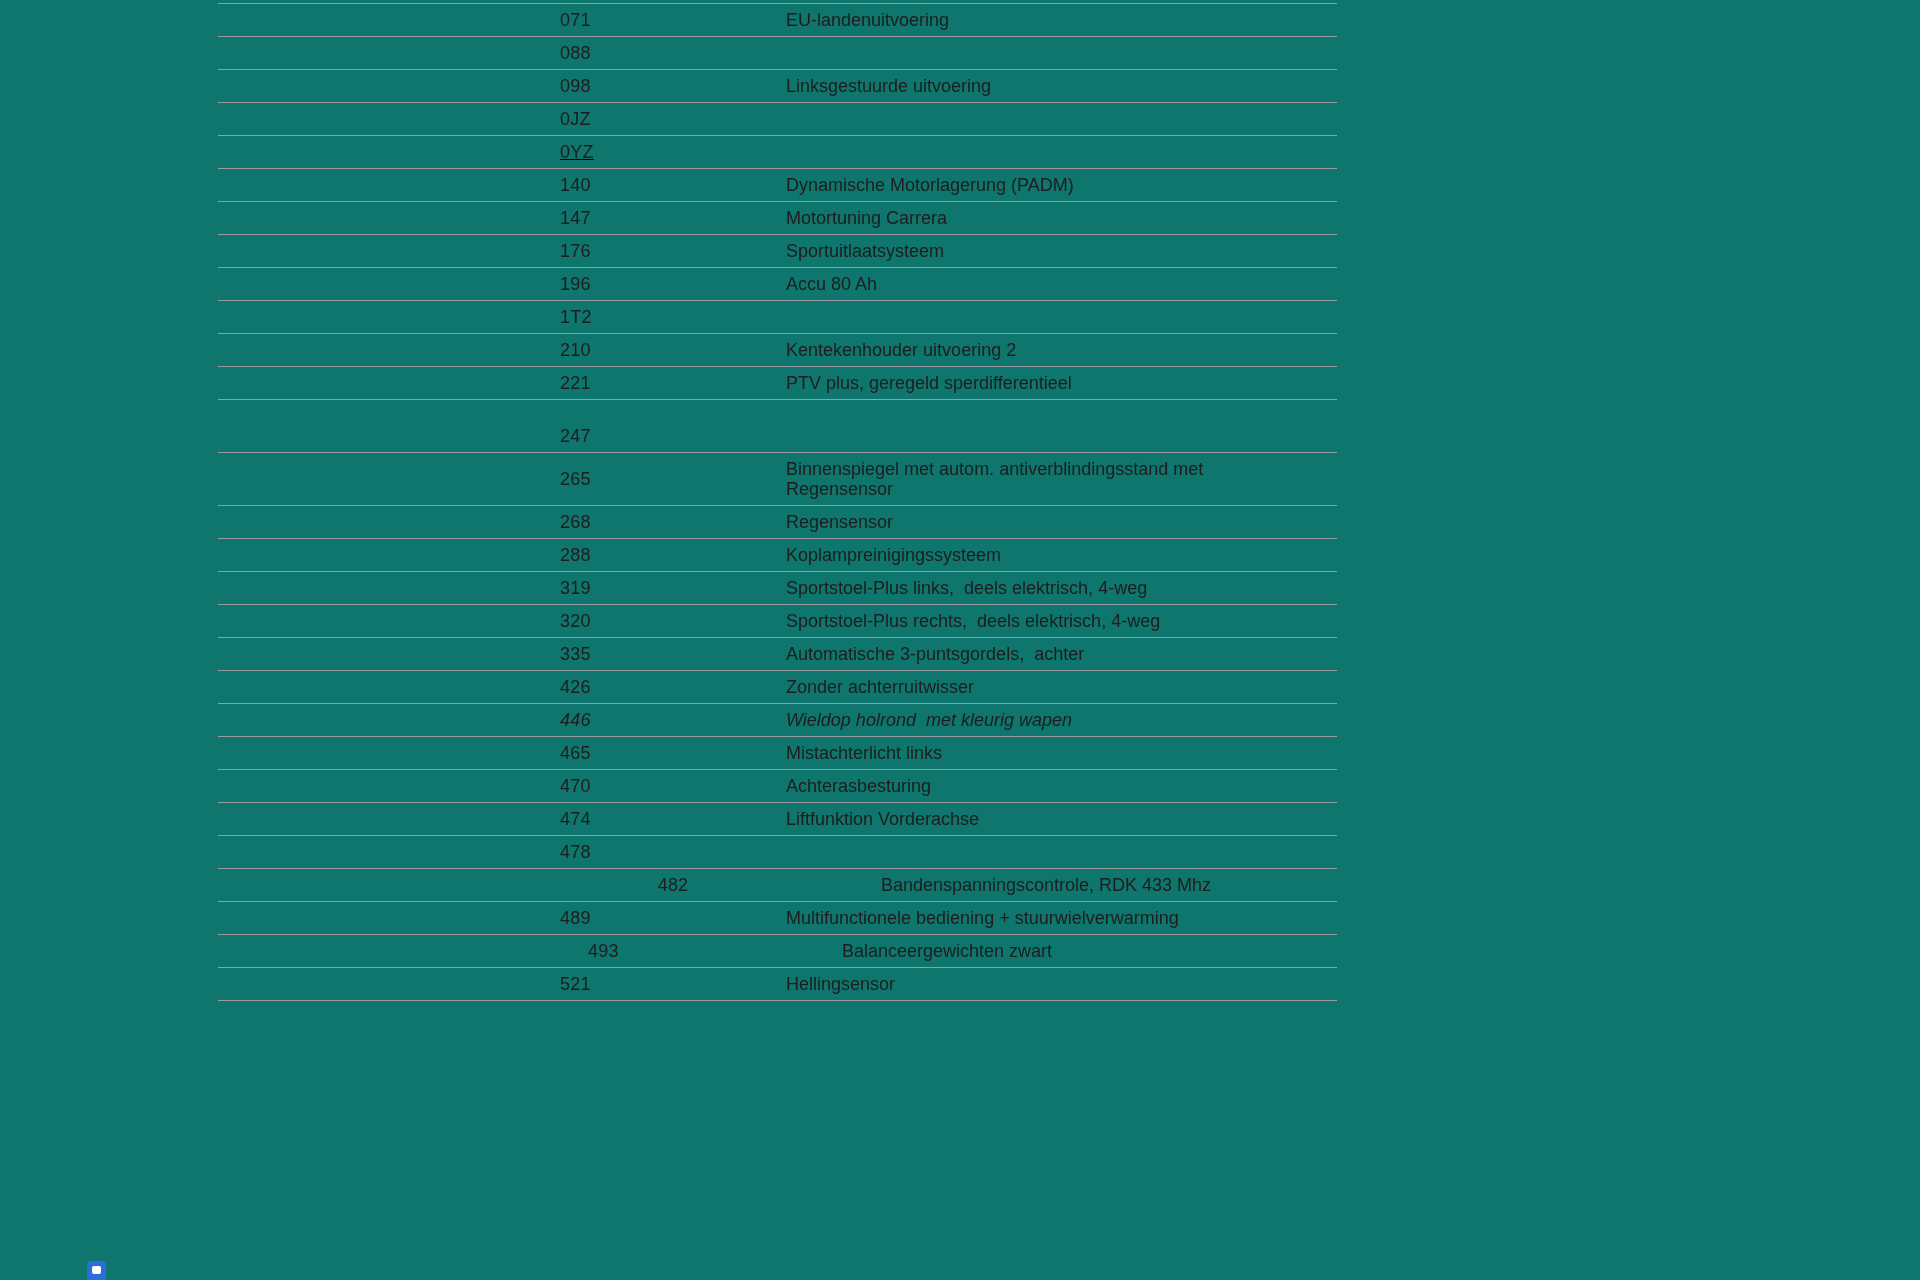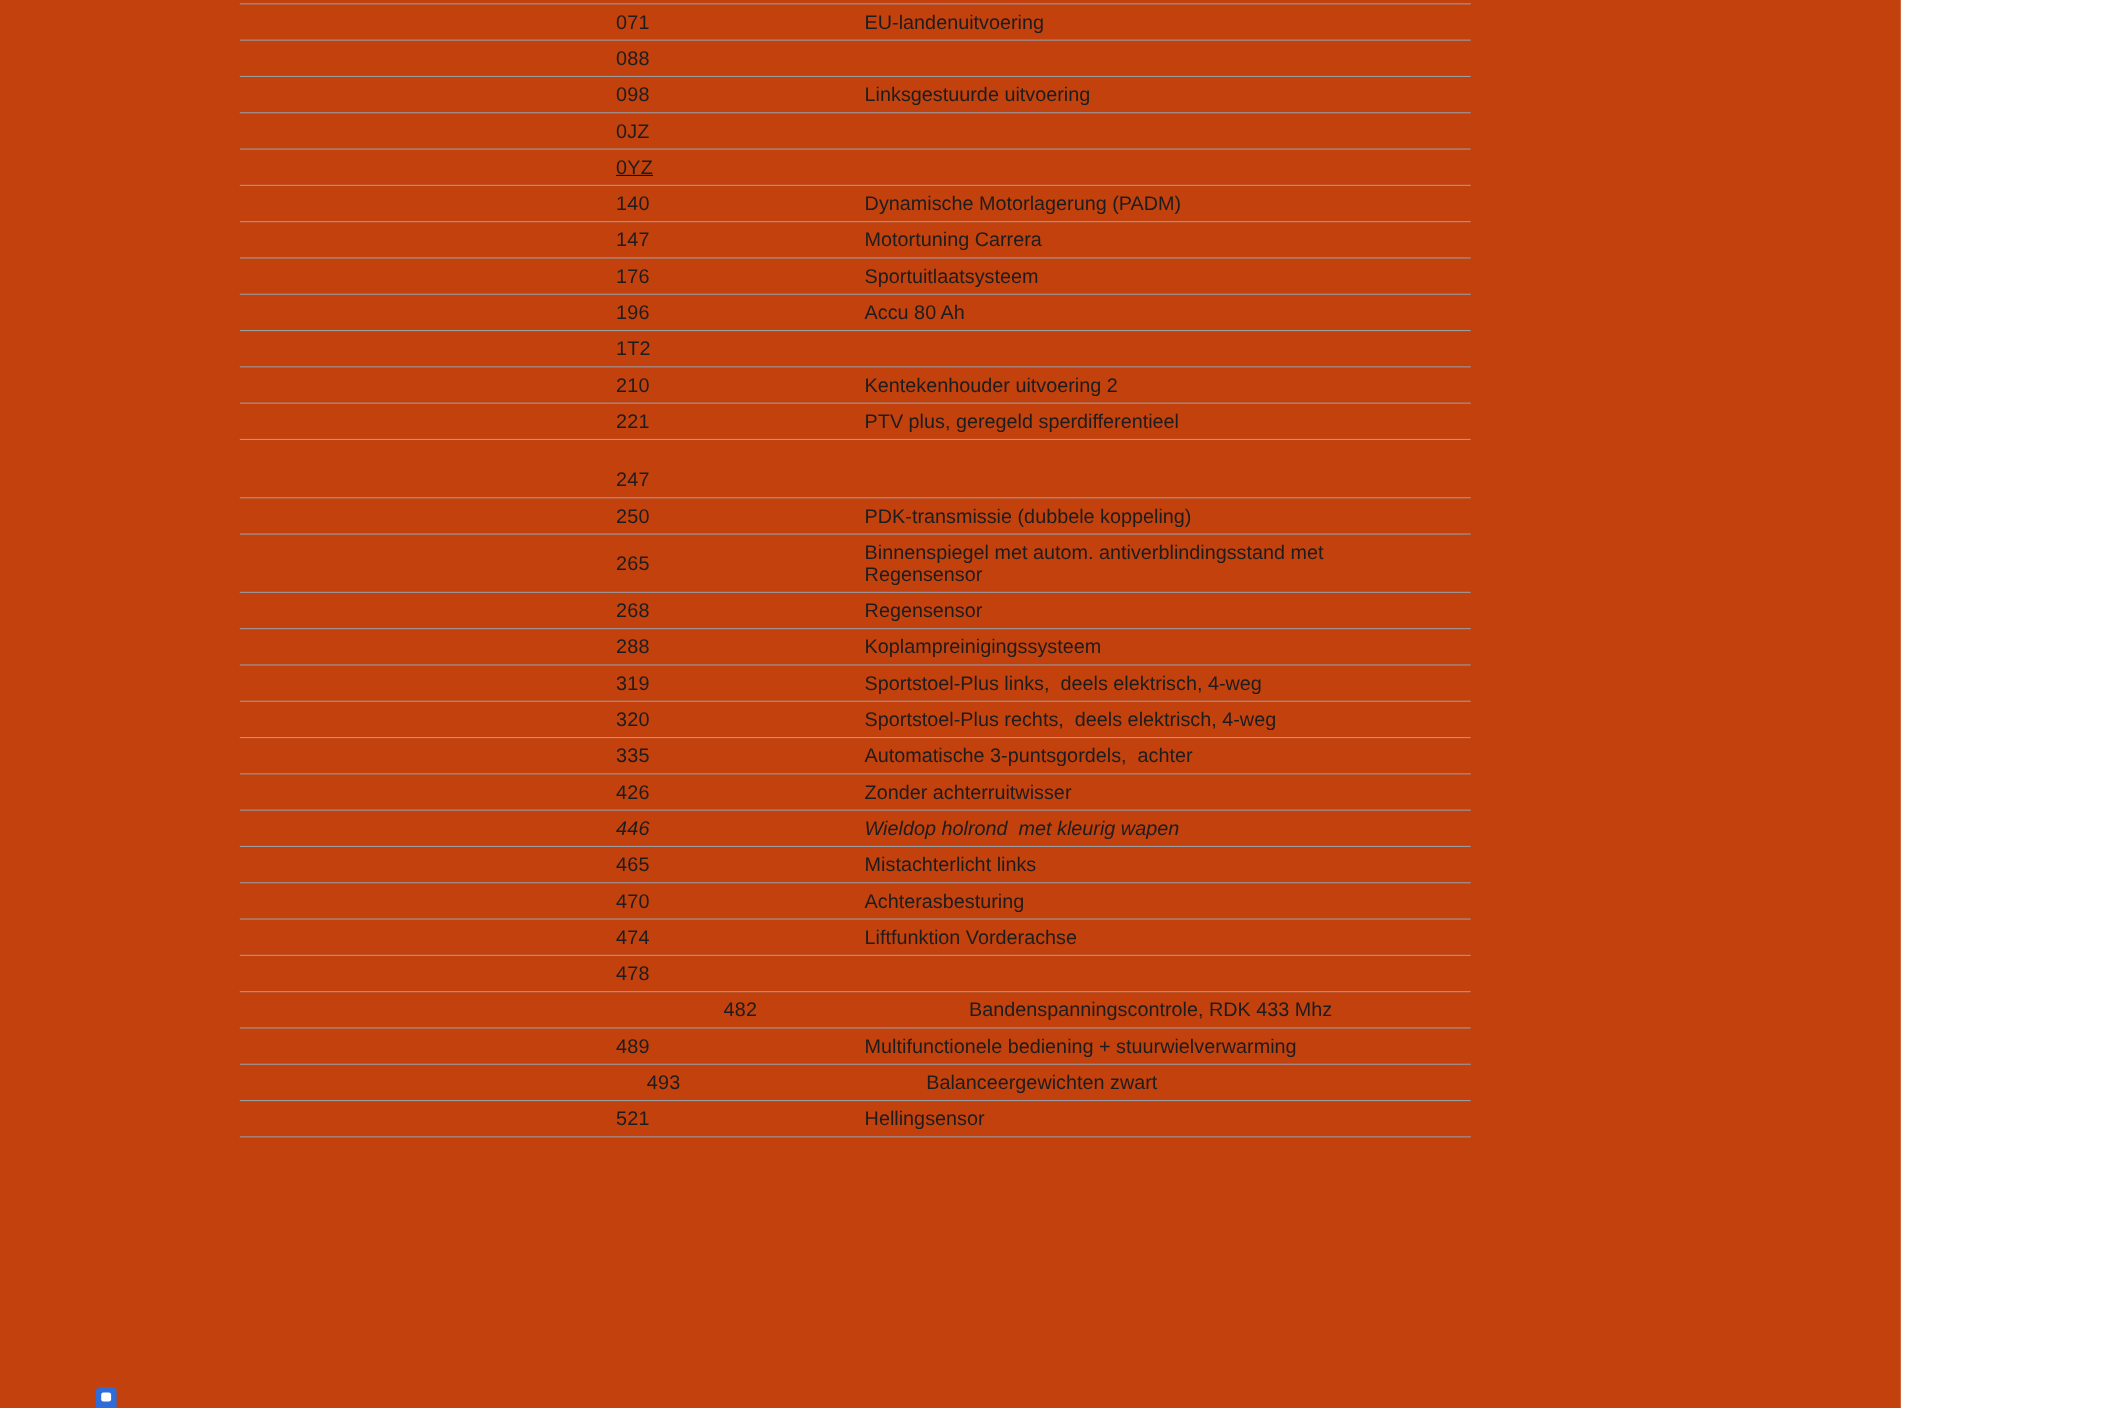--- a/index.html
+++ b/index.html
@@ -7,23 +7,23 @@
     margin: 0;
     padding: 0;
     width: 1920px;
     height: 1280px;
     background: #ffffff;
     overflow: hidden;
     font-family: "Liberation Sans", sans-serif;
   }
   .page {
     position: relative;
-    width: 1728px;
+    width: 1920px;
     height: 1280px;
-    background: #c2410c;
+    background: #0f766e;
     padding-left: 39px;
   }
   .options-table {
     position: absolute;
     left: 218px;
     top: 3px;
     width: 1119px;
   }
   .option-row {
     display: grid;
@@ -132,24 +132,20 @@
     <div class="option-row" style="border-top-color: rgb(155, 155, 162);">
       <div class="cell code" style="color: rgb(29, 29, 31);">221</div>
       <div class="cell desc" style="color: rgb(29, 29, 31);">PTV plus, geregeld sperdifferentieel</div>
     </div>
 
     <div class="option-row" style="border-top-color: rgb(155, 155, 162);">
       <div class="cell code" style="color: rgb(29, 29, 31); margin-top: 20px;">247</div>
       <div class="cell desc" style="color: rgb(29, 29, 31);"></div>
     </div>
 
-    <div class="option-row" style="border-top-color: rgb(155, 155, 162);">
-      <div class="cell code" style="color: rgb(29, 29, 31);">250</div>
-      <div class="cell desc" style="color: rgb(29, 29, 31);">PDK-transmissie (dubbele koppeling)</div>
-    </div>
 
     <div class="option-row" style="border-top-color: rgb(155, 155, 162);">
       <div class="cell code" style="color: rgb(29, 29, 31);">265</div>
       <div class="cell desc" style="color: rgb(29, 29, 31);">Binnenspiegel met autom. antiverblindingsstand met Regensensor</div>
     </div>
 
     <div class="option-row" style="border-top-color: rgb(155, 155, 162);">
       <div class="cell code" style="color: rgb(29, 29, 31);">268</div>
       <div class="cell desc" style="color: rgb(29, 29, 31);">Regensensor</div>
     </div>

